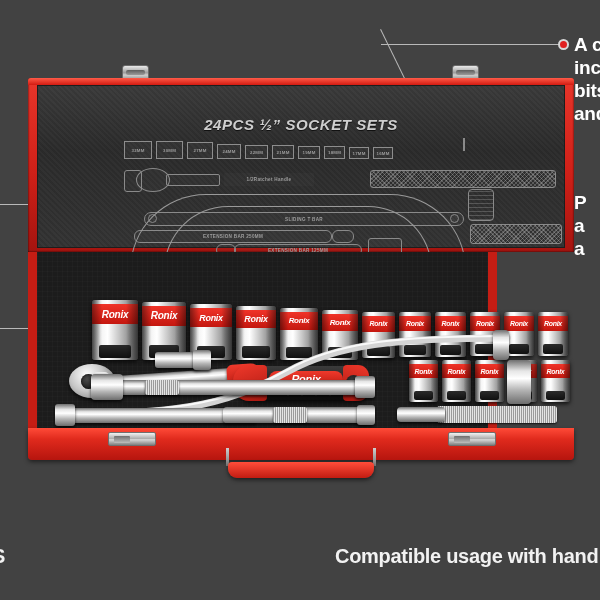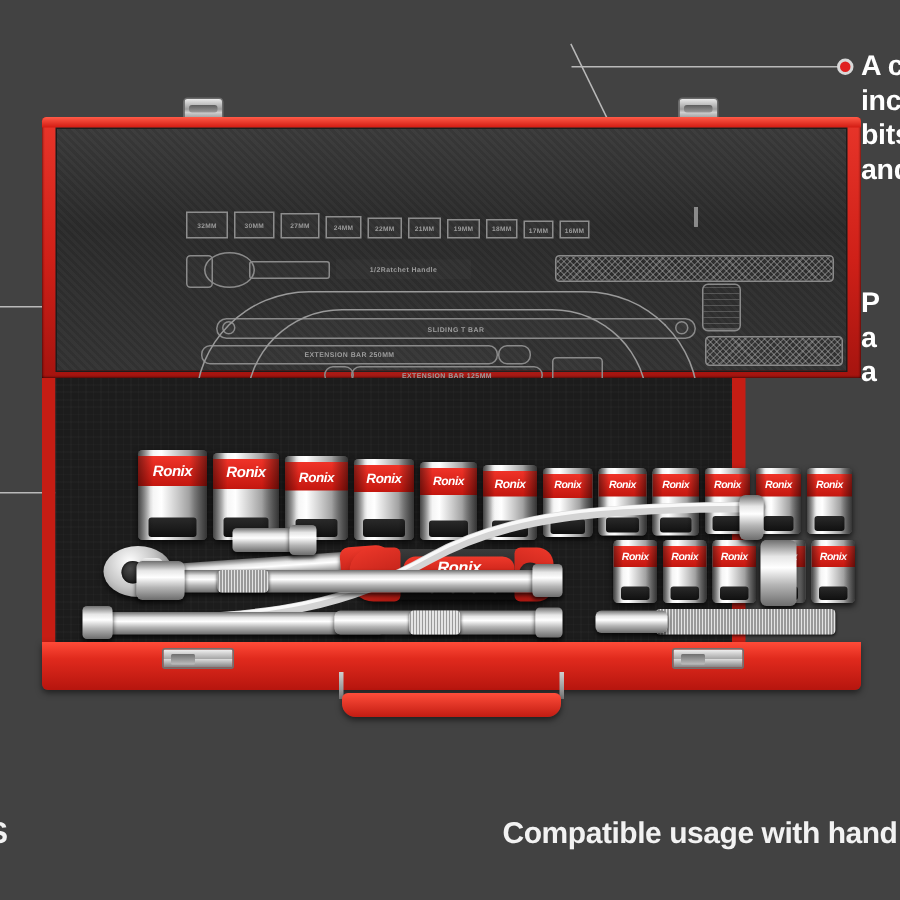--- a/index.html
+++ b/index.html
@@ -246,20 +246,21 @@
 
   <div class="case">
 
     <div class="hinge" style="left:94px;"></div>
     <div class="hinge" style="left:424px;"></div>
 
     <div class="lid-shell"></div>
     <div class="lid-rim"></div>
     <div class="lid-inner">
 
+      <div class="lid-title">24PCS ½”  SOCKET SETS</div>
 
       <div class="sock-row">
         <div class="sock-box" style="width:28px;height:18px;">32MM</div>
         <div class="sock-box" style="width:27px;height:18px;">30MM</div>
         <div class="sock-box" style="width:26px;height:17px;">27MM</div>
         <div class="sock-box" style="width:24px;height:15px;">24MM</div>
         <div class="sock-box" style="width:23px;height:14px;">22MM</div>
         <div class="sock-box" style="width:22px;height:14px;">21MM</div>
         <div class="sock-box" style="width:22px;height:13px;">19MM</div>
         <div class="sock-box" style="width:21px;height:13px;">18MM</div>

